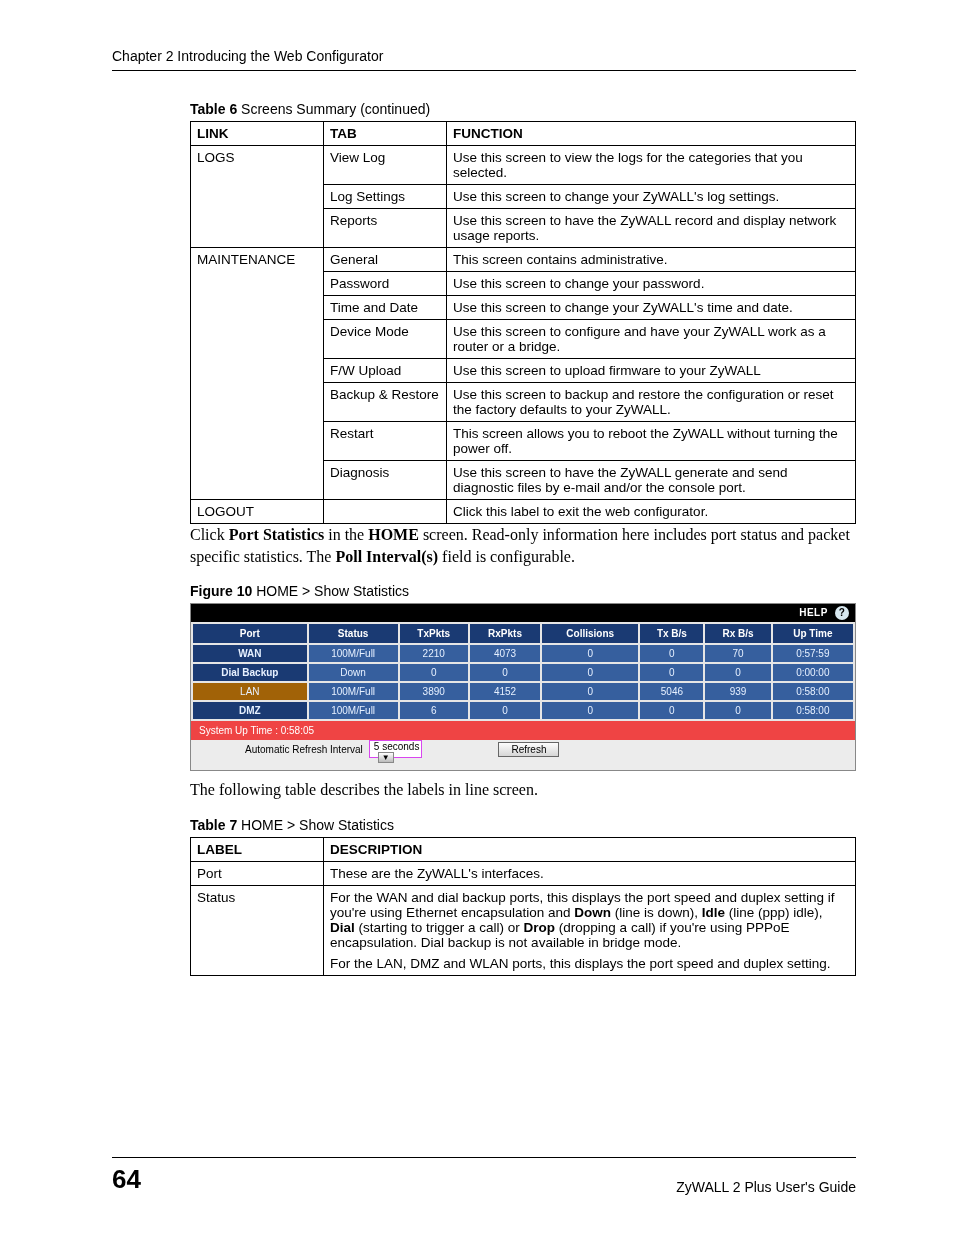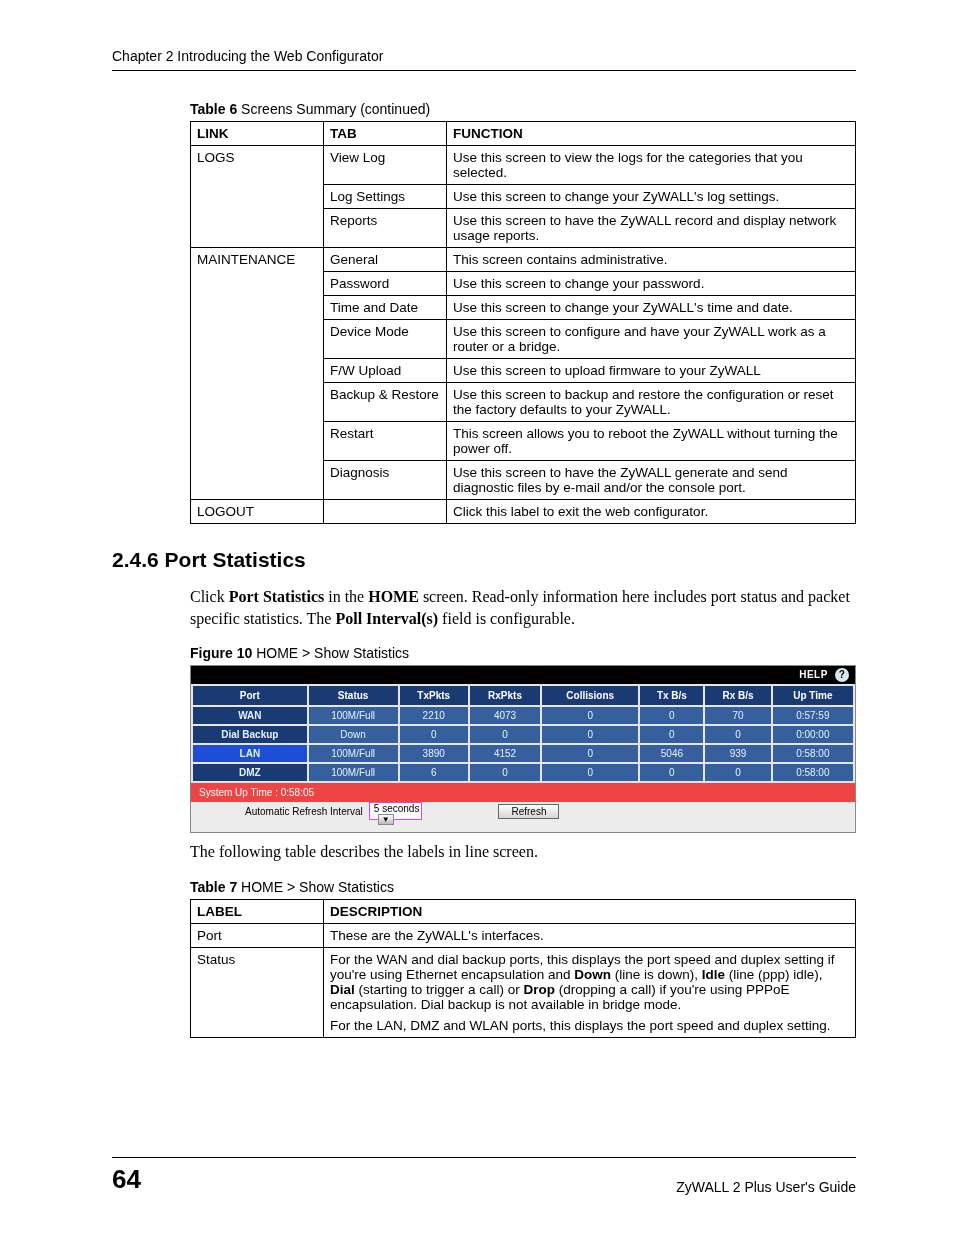--- a/index.html
+++ b/index.html
@@ -242,21 +242,20 @@
           </tr>
         <tr>
           <td>LOGOUT</td>
           <td></td>
           <td>Click this label to exit the web configurator.</td>
         </tr>
       </tbody>
     </table>
   </div>
 
-  <h2 class="section">2.4.6  Port Statistics</h2>
 
   <div class="indent-block">
     <p class="body-para">
       <span>Click </span><strong>Port Statistics</strong><span> in the </span><strong>HOME</strong><span> screen. Read-only information here includes port status and packet specific statistics. The </span><strong>Poll Interval(s)</strong><span> field is configurable.</span>
     </p>
 
     <div class="figure-caption">
       <span class="b">Figure 10</span><span>   HOME &gt; Show Statistics</span>
     </div>
 
@@ -293,21 +292,21 @@
               <td style="background: rgb(26, 58, 115); font-weight: bold;">Dial Backup</td>
               <td>Down</td>
               <td>0</td>
               <td>0</td>
               <td>0</td>
               <td>0</td>
               <td>0</td>
               <td>0:00:00</td>
             </tr>
             <tr>
-              <td style="background: #1d4ed8; font-weight: bold;">LAN</td>
+              <td style="background: #a16207; font-weight: normal;">LAN</td>
               <td>100M/Full</td>
               <td>3890</td>
               <td>4152</td>
               <td>0</td>
               <td>5046</td>
               <td>939</td>
               <td>0:58:00</td>
             </tr>
             <tr>
               <td style="background: rgb(26, 58, 115); font-weight: bold;">DMZ</td>

